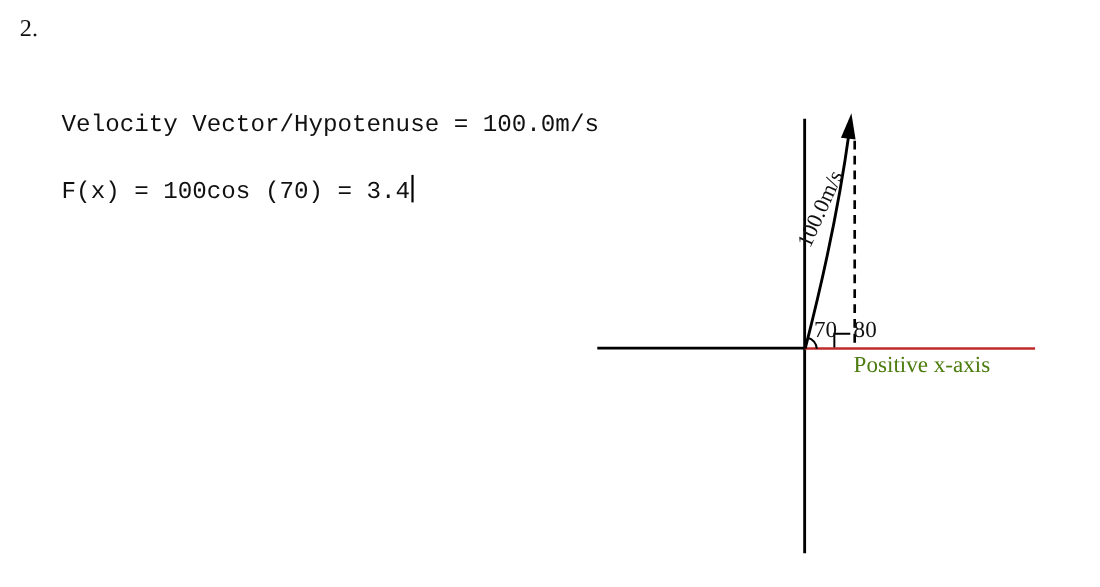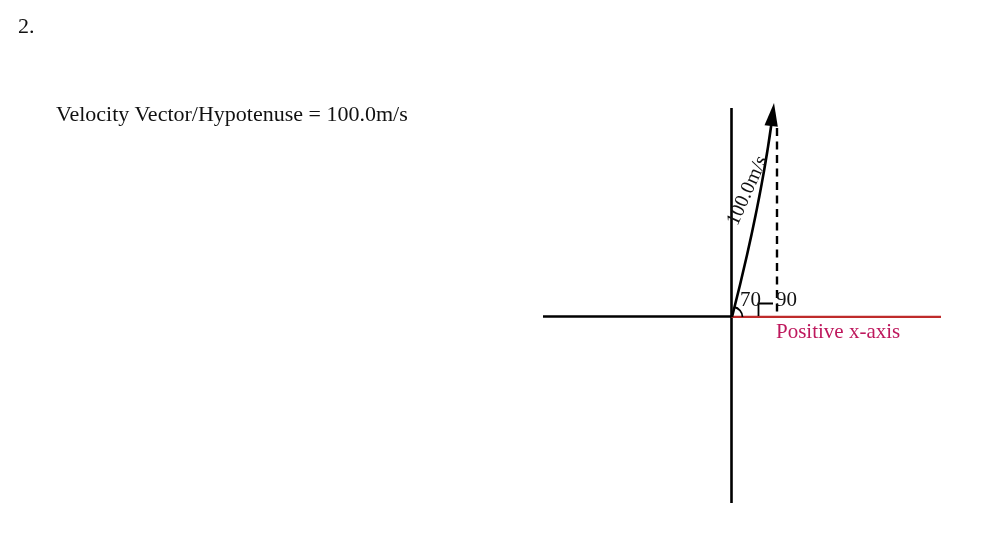--- a/index.html
+++ b/index.html
@@ -27,21 +27,21 @@
     left: 45px; top: 11px; width: 950px;
     font-size: 22px; line-height: 30px;
   }
   .problem-text span { display: block; white-space: nowrap; }
 
   
   .work {
     left: 56px; top: 99px;
     font-size: 22px; line-height: 30px;
   }
-  .work .wline { height: 30px; white-space: nowrap; }
+  .work .wline { height: 30px; white-space: nowrap; font-family: Liberation Mono, monospace; }
   .work .spacer { height: 30px; }
   .caret {
     display: inline-block;
     width: 2px; height: 25px;
     background: #000000;
     margin-left: 1px;
     vertical-align: -4px;
   }
 
   
@@ -52,41 +52,44 @@
   .angle-70 { left: 724px; top: 288px; padding-left: 16px; }
   .angle-90 { left: 776px; top: 288px; }
   .vector-label {
     left: 696px; top: 177px; width: 100px; height: 26px;
     line-height: 26px; text-align: center;
     font-size: 20px; white-space: nowrap;
     transform: rotate(-66deg);
   }
   .x-axis-label {
     left: 776px; top: 320px;
-    color: #be185d;
+    color: #4d7c0f;
   }
 
   svg.diagram-lines {
     position: absolute; left: 0; top: 0;
     width: 1000px; height: 534px;
   }
 </style>
 </head>
 <body>
 
 <div class="page">
 
   <div class="abs problem-number">2.</div>
 
   <div class="abs problem-text">
   </div>
 
   <div class="abs work">
     <div class="wline">Velocity Vector/Hypotenuse = 100.0m/s</div>
     <div class="spacer"></div>
+    <div class="wline">
+      <span>F(x) = 100cos (70) = 3.4</span><span class="caret"></span>
+    </div>
   </div>
 
   <svg class="diagram-lines" viewBox="0 0 1000 534" xmlns="http://www.w3.org/2000/svg">
 
     <line x1="731.5" y1="108" x2="731.5" y2="503" stroke="#000000" stroke-width="2.6"></line>
 
     <line x1="543" y1="316.5" x2="732" y2="316.5" stroke="#000000" stroke-width="2.6"></line>
 
     <line x1="731.5" y1="316.8" x2="941" y2="316.8" stroke="#bf2b2b" stroke-width="2.2"></line>
 
@@ -98,17 +101,17 @@
 
     <path d="M 734.1 307 A 10.5 10.5 0 0 1 742.5 317" stroke="#000000" stroke-width="1.8" fill="none"></path>
 
     <path d="M 758.5 316 L 758.5 303.5 L 773 303.5" stroke="#000000" stroke-width="1.8" fill="none"></path>
   </svg>
 
   <div class="abs diagram-label vector-label">100.0m/s</div>
 
   <div class="abs diagram-label angle-70">70</div>
 
-  <div class="abs diagram-label angle-90">90</div>
+  <div class="abs diagram-label angle-90">80</div>
 
   <div class="abs diagram-label x-axis-label">Positive x-axis</div>
 
 </div>
 
 </body></html>

